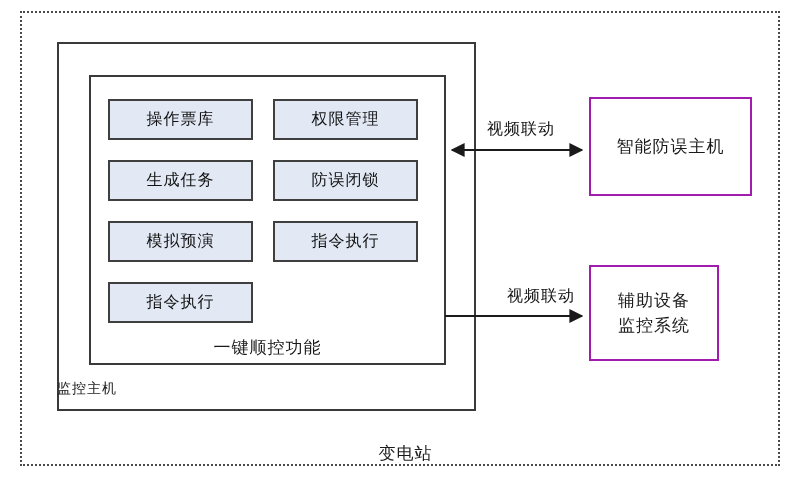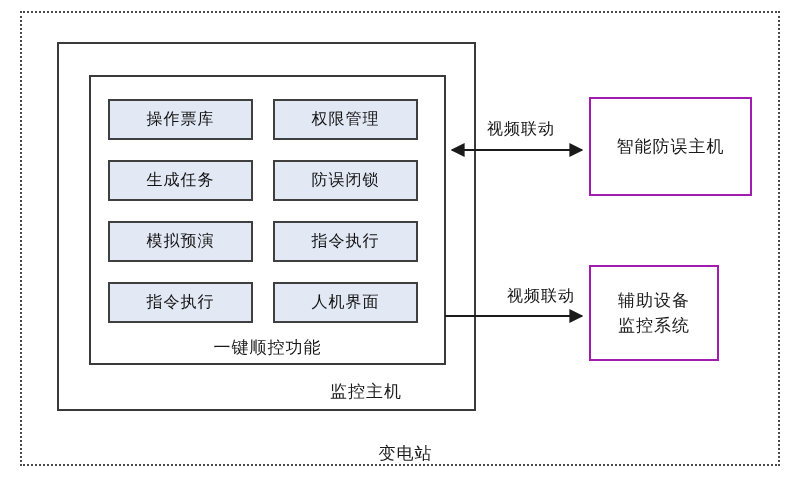--- a/index.html
+++ b/index.html
@@ -49,22 +49,22 @@
     height: 369px;
     border: 2px solid #3a3a3a;
     box-sizing: border-box;
     background: #ffffff;
   }
   .host-label {
     position: absolute;
     left: 57px;
     top: 380px;
     width: 345px;
-    text-align: right;
-    font-size: 17px;
+    text-align: left;
+    font-size: 14px;
     color: #1a1a1a;
     letter-spacing: 1px;
   }
 
   
   .seq-box {
     position: absolute;
     left: 89px;
     top: 75px;
     width: 357px;
@@ -172,21 +172,20 @@
   <div class="seq-box"></div>
 
   <div class="module-grid">
     <div class="module">操作票库</div>
     <div class="module">权限管理</div>
     <div class="module">生成任务</div>
     <div class="module">防误闭锁</div>
     <div class="module">模拟预演</div>
     <div class="module">指令执行</div>
     <div class="module">指令执行</div>
-    <div class="module">人机界面</div>
   </div>
 
   <div class="seq-label">一键顺控功能</div>
   <div class="host-label">监控主机</div>
   <div class="substation-label">变电站</div>
 
   <div class="ext-box top">
     <span>智能防误主机</span>
   </div>
   <div class="ext-box bottom">

